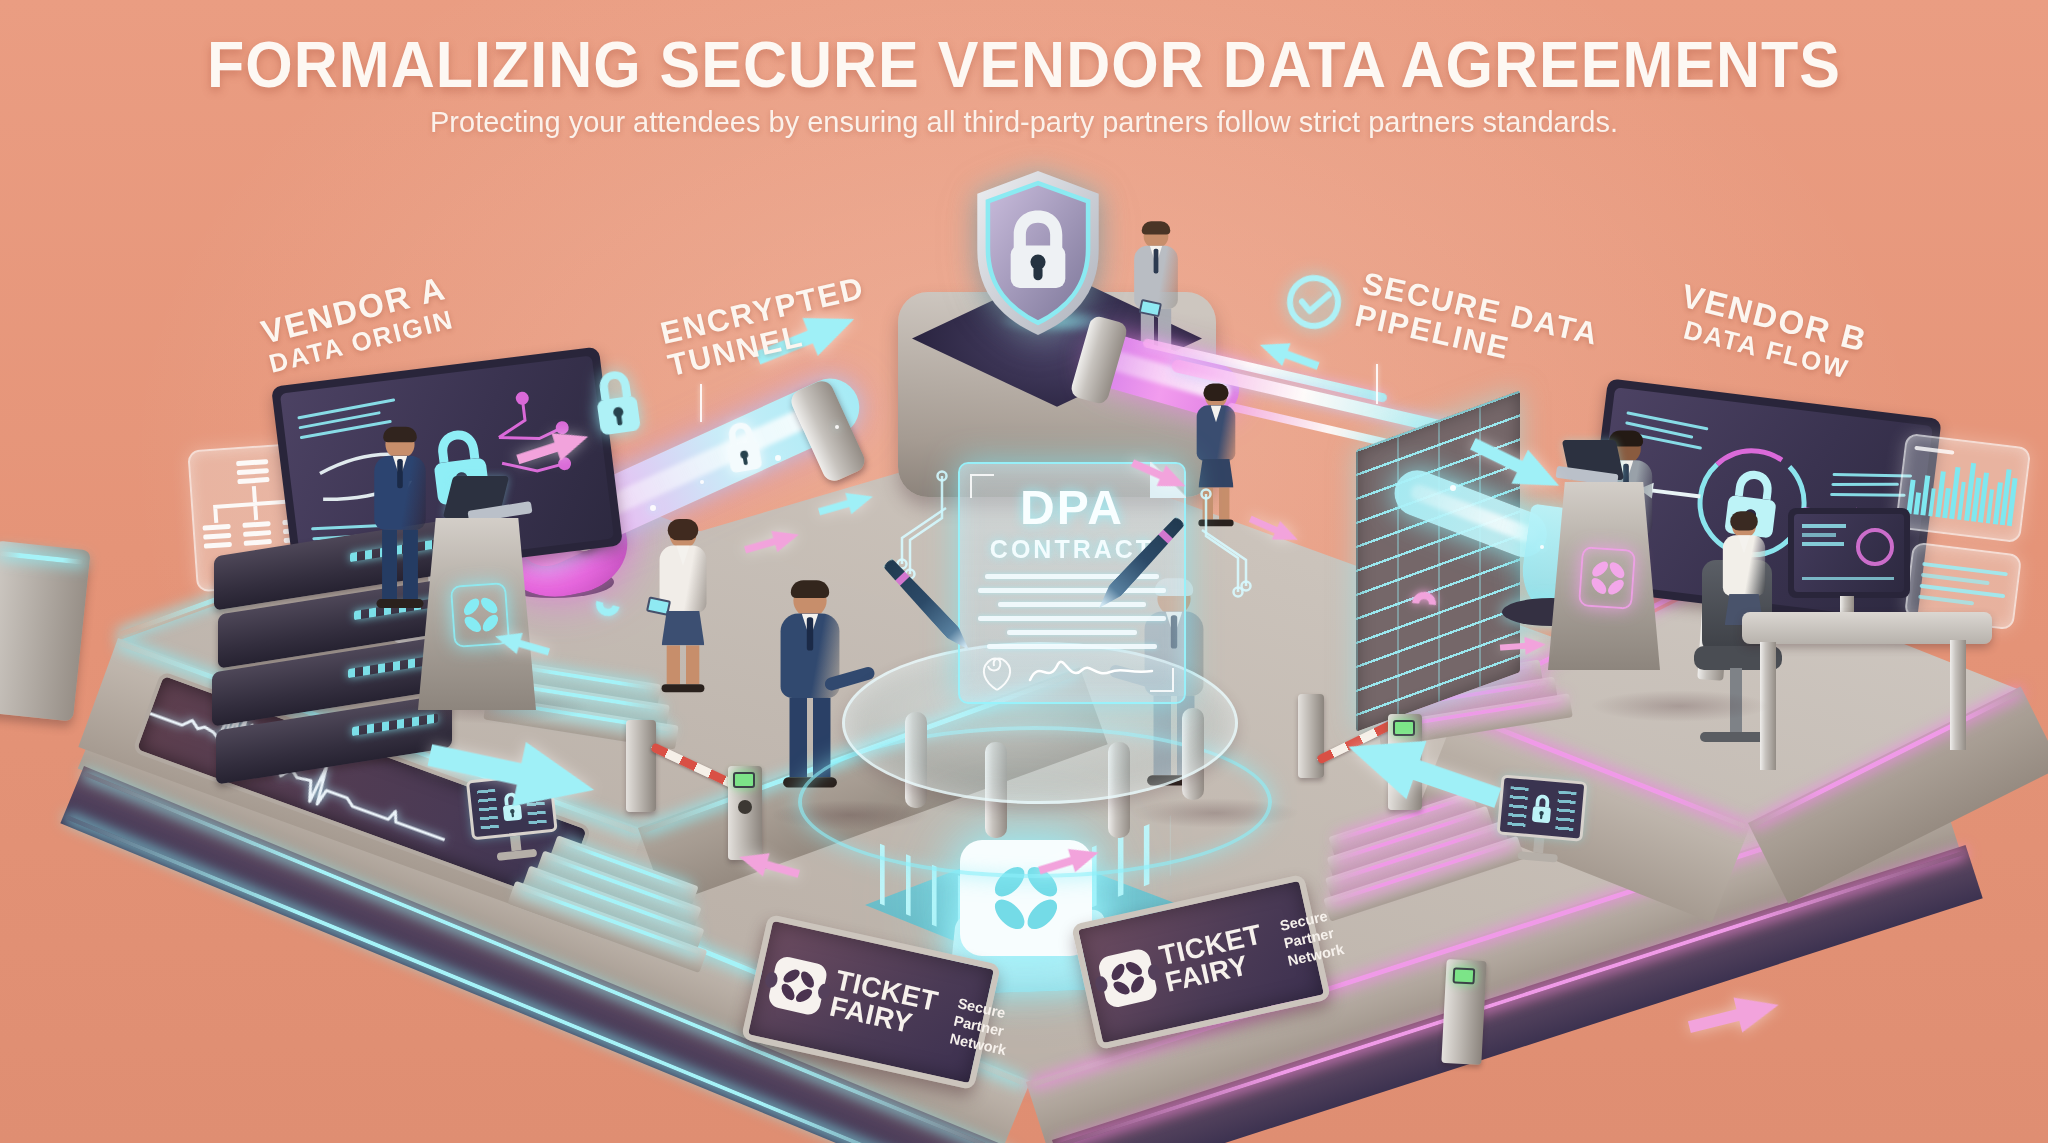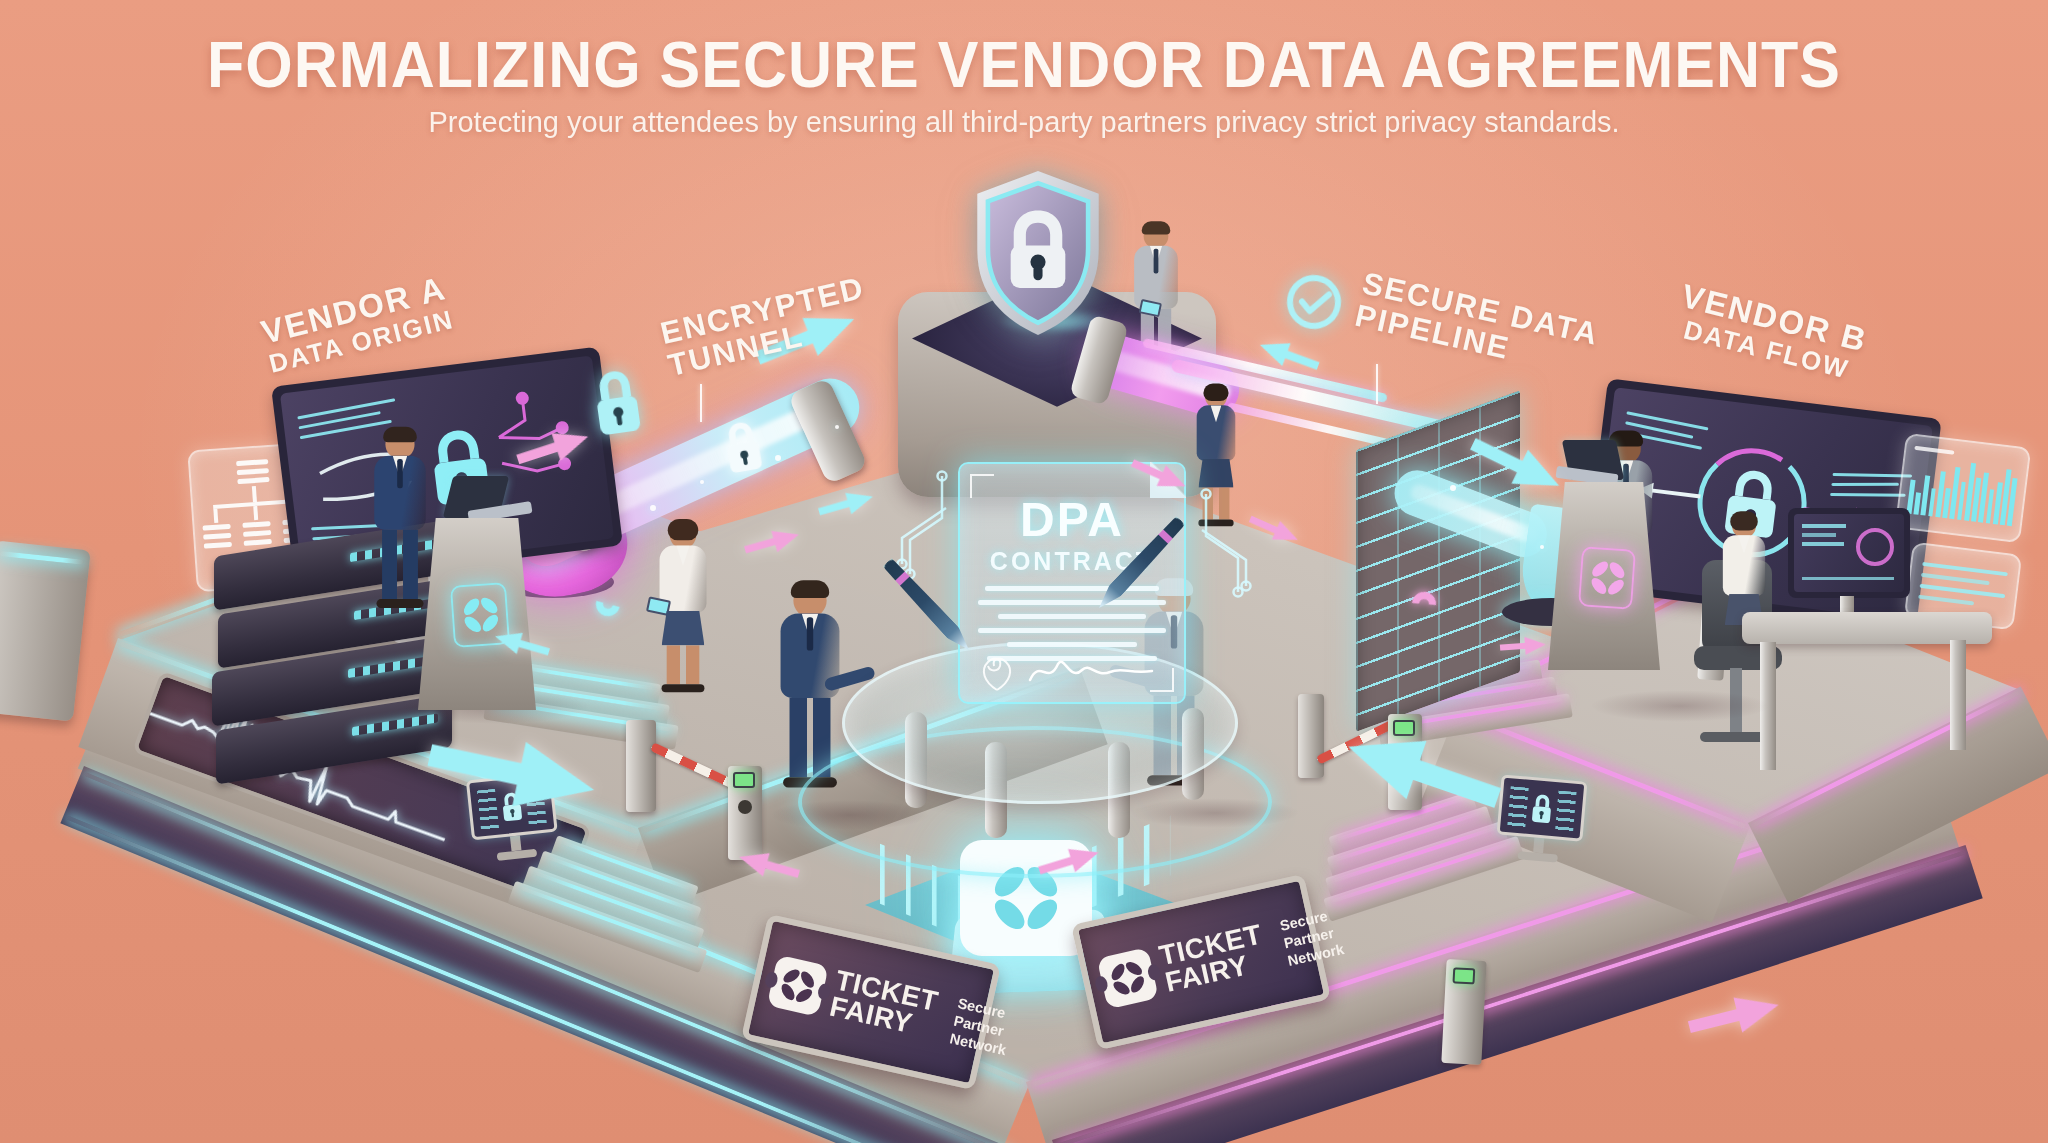--- a/index.html
+++ b/index.html
@@ -569,21 +569,21 @@
   </svg>
 
   <div style="position:absolute;left:958px;top:462px;width:228px;height:242px;border-radius:10px;
               background:linear-gradient(180deg,rgba(214,232,240,.48),rgba(198,224,234,.4));
               border:2.5px solid rgba(150,242,252,.95);
               box-shadow:0 0 32px rgba(130,235,245,.7),inset 0 0 22px rgba(180,245,252,.45);text-align:center;">
     <div class="bk tl"></div>
     <div class="bk br"></div>
     <div style="position:absolute;right:-2px;top:-2px;width:36px;height:36px;
          background:linear-gradient(225deg,rgba(230,244,248,0) 46%,#def0f5 50%);border-radius:0 10px 0 0;"></div>
-    <div style="margin-top:28px;font-size:48px;font-weight:800;color:#f8feff;letter-spacing:2px;text-shadow:0 0 12px rgba(150,242,252,.95);">DPA</div>
+    <div style="margin-top:16px;font-size:48px;font-weight:800;color:#f8feff;letter-spacing:2px;text-shadow:0 0 12px rgba(150,242,252,.95);">DPA</div>
     <div style="font-size:25px;font-weight:800;color:#f3fcfe;letter-spacing:3px;text-shadow:0 0 10px rgba(150,242,252,.85);">CONTRACT</div>
     <div style="margin-top:10px;">
       <div class="dl" style="width:78%;"></div>
       <div class="dl" style="width:84%;"></div>
       <div class="dl" style="width:66%;"></div>
       <div class="dl" style="width:84%;"></div>
       <div class="dl" style="width:58%;"></div>
       <div class="dl" style="width:76%;"></div>
     </div>
     <svg width="46" height="44" viewBox="0 0 46 44" style="position:absolute;left:14px;bottom:10px;opacity:.9;">
@@ -742,15 +742,15 @@
     <span class="l1">SECURE DATA</span>
     <span class="l2">PIPELINE</span>
   </div>
 
   <div class="a lab" style="left:1636px;top:300px;width:270px;transform:rotate(14deg);text-align:center;">
     <span class="l1">VENDOR B</span>
     <span class="l2">DATA FLOW</span>
   </div>
 
   <div class="a title">FORMALIZING SECURE VENDOR DATA AGREEMENTS</div>
-  <div class="a subtitle">Protecting your attendees by ensuring all third-party partners privacy strict privacy standards.</div>
+  <div class="a subtitle">Protecting your attendees by ensuring all third-party partners follow strict partners standards.</div>
 
 </div>
 
 </body></html>

